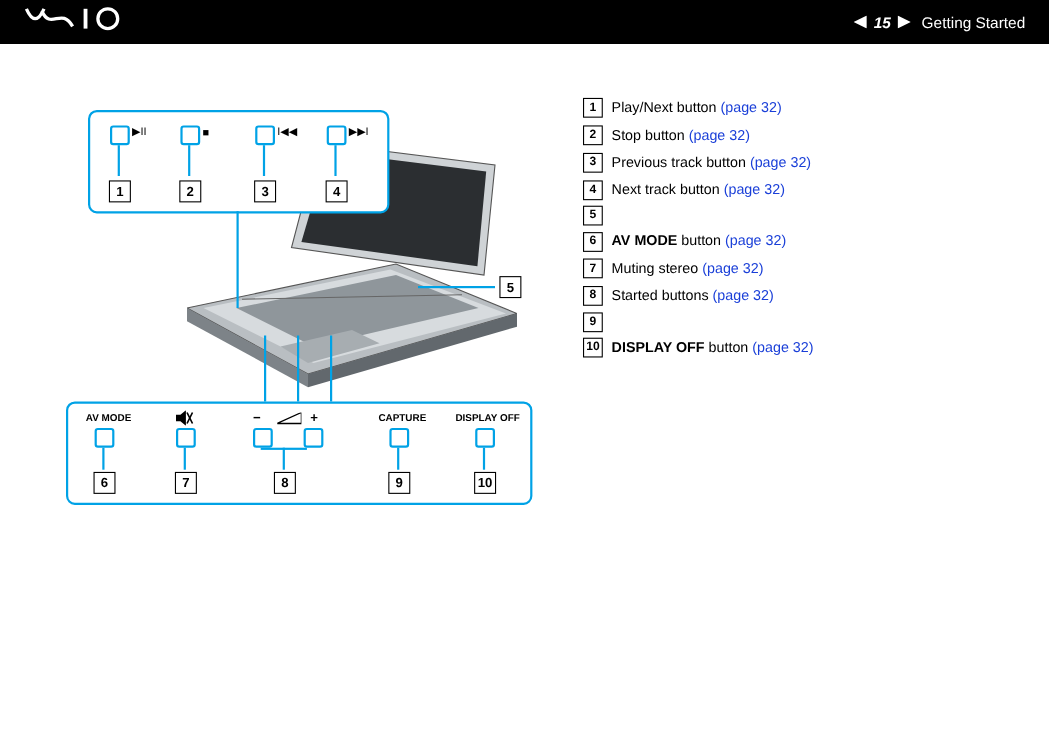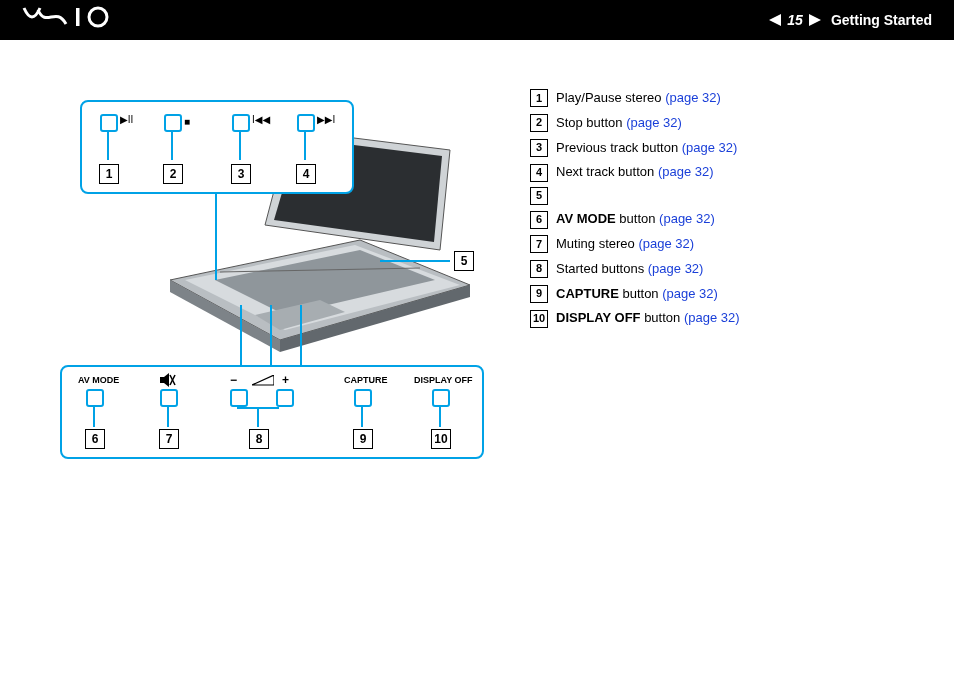--- a/index.html
+++ b/index.html
@@ -3,21 +3,21 @@
 <meta charset="utf-8">
 <style>
   html,body{margin:0;padding:0;background:#fff;font-family:Arial,Helvetica,sans-serif;font-size:13px;color:#000}
   .page{width:954px;height:674px;position:relative;overflow:hidden}
   .topbar{background:#000;height:40px;display:flex;align-items:center;justify-content:space-between;padding:0 22px;color:#fff}
   .logo{font-weight:bold;letter-spacing:3px;font-size:22px;font-style:italic}
   .top-right{display:flex;align-items:center;gap:10px}
   .page-num{display:flex;align-items:center;gap:6px;font-style:italic;font-weight:bold;font-size:14px}
   .arrow{display:inline-block}
   .arrow svg{display:block}
-  .section-title{font-weight:bold;font-size:14px}
+  .section-title{font-weight:normal;font-size:14px}
   .content{display:flex;padding:40px 40px 0 40px;gap:50px}
   .diagram{flex:0 0 440px;height:400px;position:relative}
   .legend{flex:1;padding-top:8px}
   .legend-row{display:flex;align-items:center;gap:8px;margin-bottom:4px;line-height:1.6}
   .num-box{width:16px;height:16px;border:1.5px solid #000;display:flex;align-items:center;justify-content:center;font-size:11px;font-weight:bold;flex:0 0 16px}
   .legend-text{}
   .legend-text b{font-weight:bold}
   .page-link{color:#1a3fd8;text-decoration:none}
   .callout{position:absolute;background:#fff;border:2px solid #00a2e6;border-radius:8px}
   .callout.top{left:40px;top:20px;width:270px;height:90px}
@@ -149,21 +149,21 @@
         <div class="num-label" style="left:97px;top:62px">7</div>
         <div class="num-label" style="left:187px;top:62px">8</div>
         <div class="num-label" style="left:291px;top:62px">9</div>
         <div class="num-label" style="left:369px;top:62px">10</div>
       </div>
     </div>
 
     <div class="legend">
       <div class="legend-row">
         <div class="num-box">1</div>
-        <div class="legend-text"><span>Play/Pause stereo </span><a class="page-link">(page 32)</a></div>
+        <div class="legend-text"><span>Play/Next button </span><a class="page-link">(page 32)</a></div>
       </div>
       <div class="legend-row">
         <div class="num-box">2</div>
         <div class="legend-text"><span>Stop button </span><a class="page-link">(page 32)</a></div>
       </div>
       <div class="legend-row">
         <div class="num-box">3</div>
         <div class="legend-text"><span>Previous track button </span><a class="page-link">(page 32)</a></div>
       </div>
       <div class="legend-row">
@@ -180,21 +180,20 @@
       <div class="legend-row">
         <div class="num-box">7</div>
         <div class="legend-text"><span>Muting stereo </span><a class="page-link">(page 32)</a></div>
       </div>
       <div class="legend-row">
         <div class="num-box">8</div>
         <div class="legend-text"><span>Started buttons </span><a class="page-link">(page 32)</a></div>
       </div>
       <div class="legend-row">
         <div class="num-box">9</div>
-        <div class="legend-text"><b>CAPTURE</b><span> button </span><a class="page-link">(page 32)</a></div>
       </div>
       <div class="legend-row">
         <div class="num-box">10</div>
         <div class="legend-text"><b>DISPLAY OFF</b><span> button </span><a class="page-link">(page 32)</a></div>
       </div>
     </div>
 
   </div>
 </div>
 

